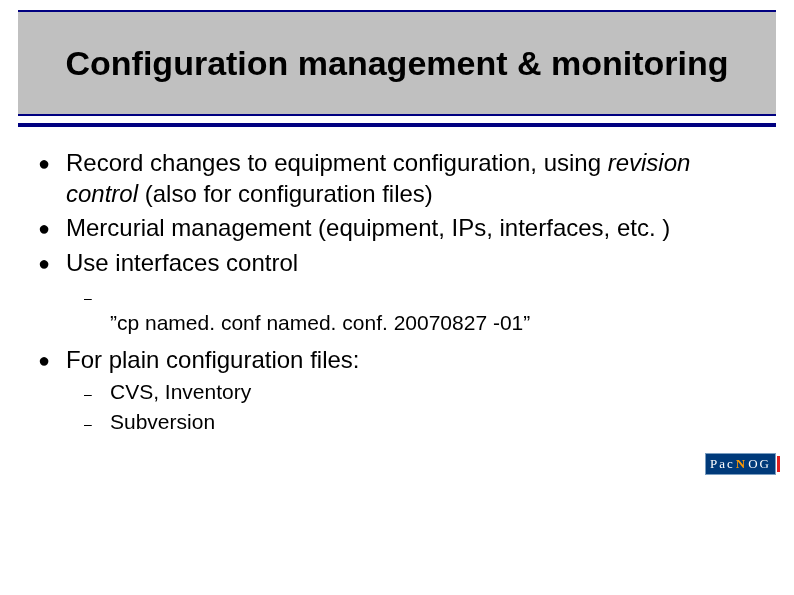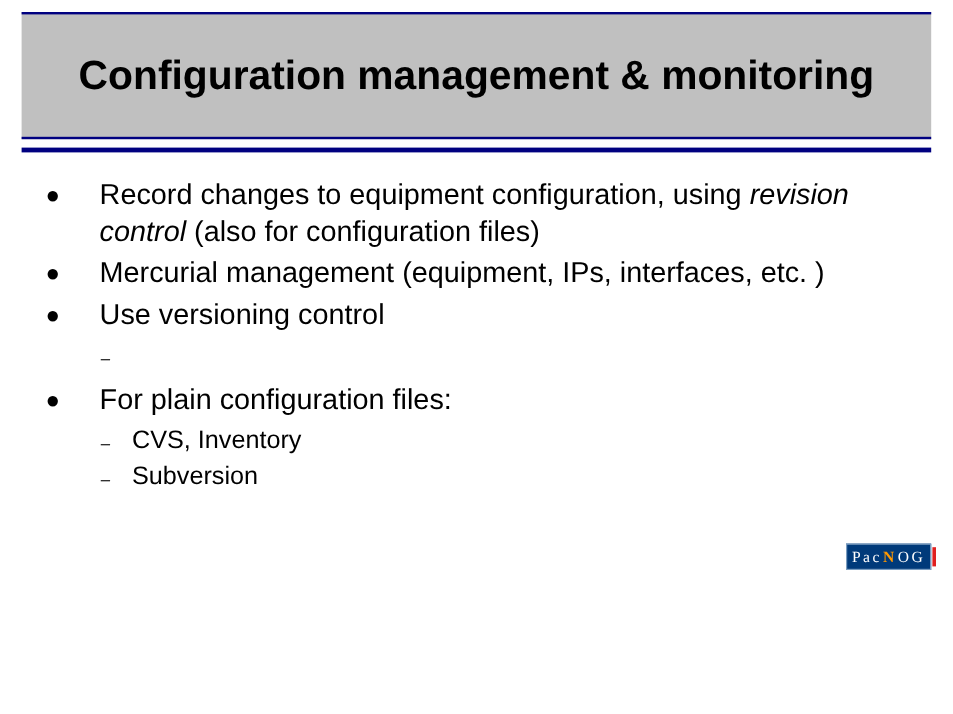--- a/index.html
+++ b/index.html
@@ -4,21 +4,21 @@
 <style>
   * { margin: 0; padding: 0; box-sizing: border-box; }
   html, body { width: 794px; height: 595px; background: #ffffff; font-family: Arial, Helvetica, sans-serif; }
   .slide { width: 794px; height: 484px; position: relative; background: #fff; }
   .title-band { position: absolute; top: 10px; left: 18px; right: 18px; height: 106px; background: #c0c0c0; border-top: 2px solid #000080; border-bottom: 2px solid #000080; display: flex; align-items: center; justify-content: center; }
   .title { font-size: 34px; font-weight: bold; color: #000; text-align: center; line-height: 1.12; }
   .divider { position: absolute; top: 123px; left: 18px; right: 18px; height: 4px; background: #000080; }
   .content { position: absolute; top: 148px; left: 36px; right: 36px; font-size: 24px; color: #000; line-height: 1.28; }
   .b1 { display: flex; margin-bottom: 4px; }
   .b1 .dot { width: 30px; flex: 0 0 30px; text-align: left; font-size: 20px; line-height: 30px; padding-left: 2px; }
-  .b1 .txt { flex: 1; margin-left: 17px; }
+  .b1 .txt { flex: 1; }
   .b2 { display: flex; margin-left: 48px; margin-bottom: 2px; font-size: 21px; }
   .b2 .dash { width: 26px; flex: 0 0 26px; text-align: left; font-size: 14px; line-height: 26px; padding-top: 2px; }
   .b2 .txt { flex: 1; }
   .italic { font-style: italic; }
   .gap { height: 6px; }
   .logo { position: absolute; right: 14px; bottom: 10px; height: 20px; display: flex; align-items: center; }
   .logo-box { background: #003a7a; color: #fff; font-family: "Times New Roman", Georgia, serif; font-size: 13px; letter-spacing: 2px; padding: 2px 4px; border: 1px solid #7a9dc0; display: inline-flex; align-items: center; }
   .logo-n { color: #ff9900; margin: 0 1px; font-weight: bold; }
   .logo-bar { width: 3px; height: 16px; background: #e02020; margin-left: 1px; }
 </style>
@@ -41,27 +41,28 @@
       </div>
     </div>
 
     <div class="b1">
       <div class="dot">●</div>
       <div class="txt">Mercurial management (equipment, IPs, interfaces, etc. )</div>
     </div>
 
     <div class="b1">
       <div class="dot">●</div>
-      <div class="txt">Use versioning control</div>
+      <div class="txt">Use interfaces control</div>
     </div>
 
     <div class="b2">
       <div class="dash">–</div>
       <div class="txt">
         <br>
+        <span>”cp named. conf named. conf. 20070827 -01”</span>
       </div>
     </div>
 
     <div class="gap"></div>
 
     <div class="b1">
       <div class="dot">●</div>
       <div class="txt">For plain configuration files:</div>
     </div>
 

